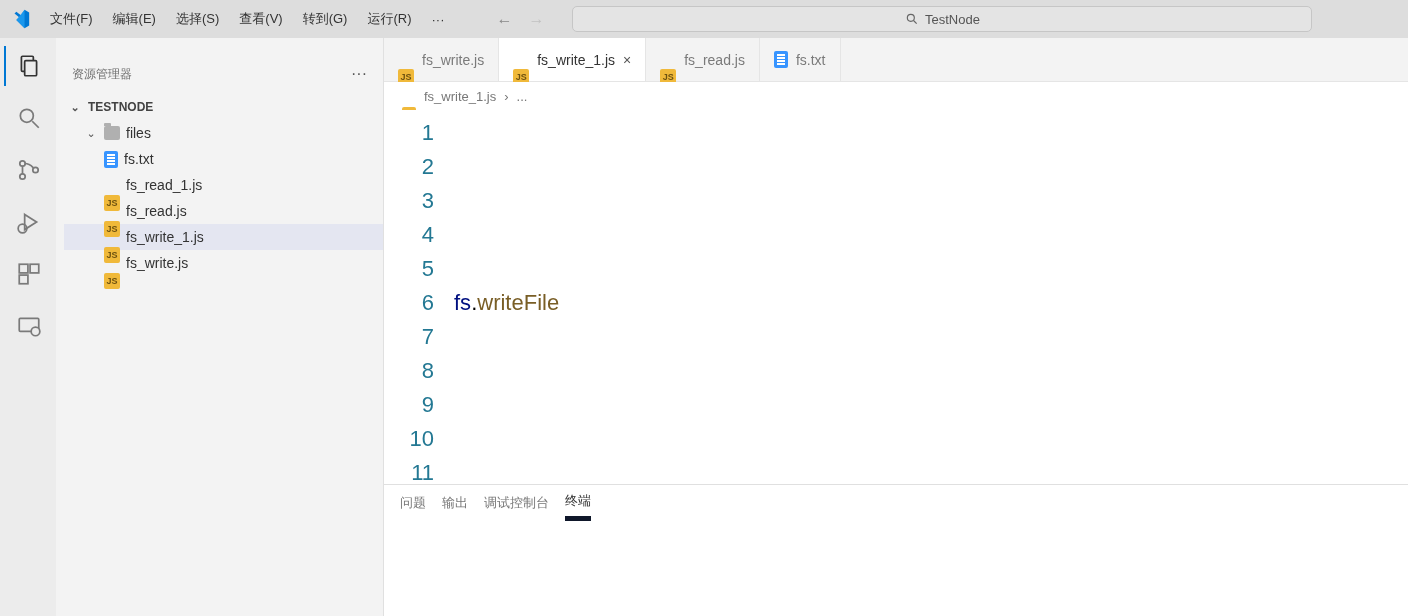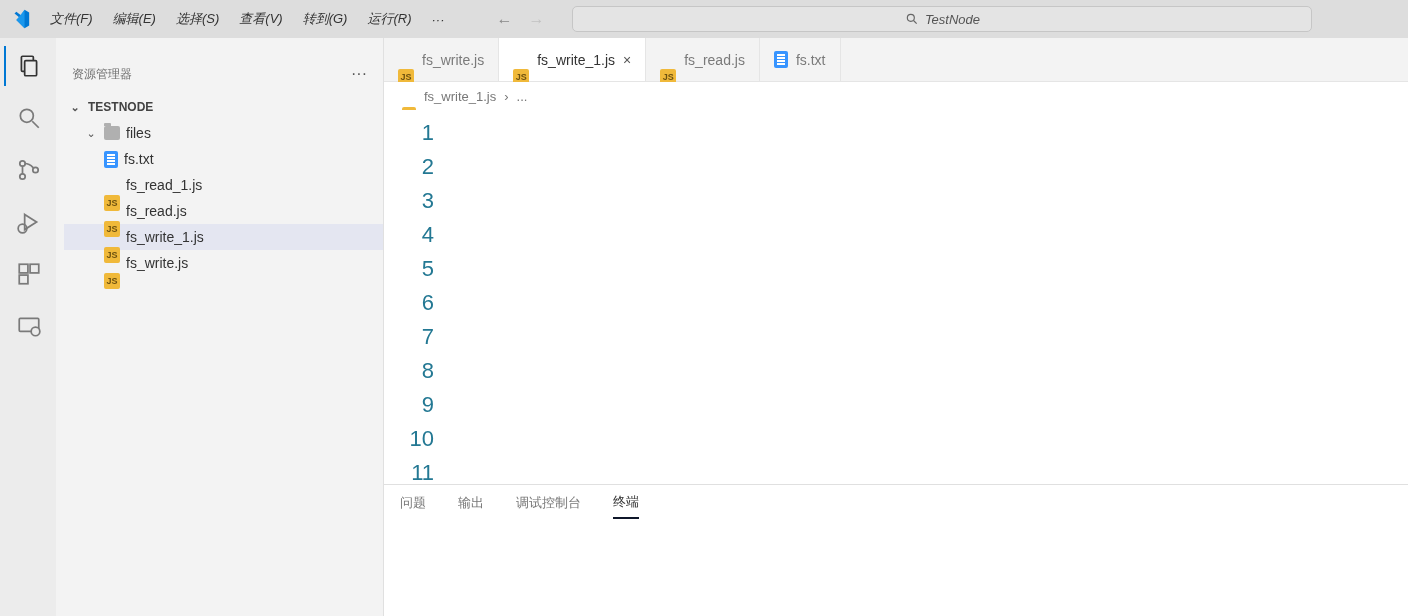--- a/index.html
+++ b/index.html
@@ -1,17 +1,17 @@
 <!DOCTYPE html>
 <html><head>
 <meta charset="utf-8">
 <style>
 * { margin:0; padding:0; box-sizing:border-box; font-family:"Segoe UI","Microsoft YaHei",sans-serif; }
 body { width:1408px; height:616px; overflow:hidden; background:#fff; color:#333; font-size:13px; display:flex; flex-direction:column; }
-.titlebar { height:38px; background:#dddddd; display:flex; align-items:center; padding:0 8px; gap:4px;font-style:italic; }
+.titlebar { height:38px; background:#dddddd; display:flex; align-items:center; padding:0 8px; gap:4px; }
 .logo { width:24px; height:24px; display:flex; align-items:center; justify-content:center; margin-right:6px;}
 .menu-item { padding:4px 8px; color:#333; cursor:pointer; font-size:13px;}
 .nav-arrows { display:flex; gap:16px; margin-left:40px; color:#888;}
 .nav-arrows span { cursor:pointer; font-size:16px;}
 .search { flex:0 0 740px; height:26px; background:#e4e4e4; border:1px solid #c6c6c6; border-radius:5px; display:flex; align-items:center; justify-content:center; gap:6px; color:#555; margin-left:24px;}
 .main { flex:1; display:flex; min-height:0; }
 .activitybar { width:56px; background:#ececec; display:flex; flex-direction:column; align-items:center; padding-top:8px; gap:12px;}
 .activitybar .ab-item { width:48px; height:40px; display:flex; align-items:center; justify-content:center; color:#7a7a7a; cursor:pointer; border-left:2px solid transparent;}
 .activitybar .ab-item.active { color:#333; border-left:2px solid #0078d4;}
 .sidebar { width:328px; background:#f3f3f3; display:flex; flex-direction:column; border-right:1px solid #e0e0e0;}
@@ -40,23 +40,23 @@
 .gutter .ln { height:34px;}
 .code { flex:1; padding-top:6px; white-space:pre; overflow:hidden;}
 .code .row { height:34px; position:relative;}
 .kw { color:#0000ff; }
 .id { color:#001080; }
 .fn { color:#795e26; }
 .str { color:#a31515; }
 .obj { color:#267f99; }
 .pl { color:#000; }
 .panel { height:132px; border-top:1px solid #e0e0e0; background:#fff; display:flex; flex-direction:column;}
-.panel-tabs { height:36px; display:flex; gap:32px; align-items:center; padding-left:16px; font-size:13px; color:#777;}
+.panel-tabs { height:36px; display:flex; gap:16px; align-items:center; padding-left:16px; font-size:13px; color:#777;}
 .panel-tabs .pt { cursor:pointer; padding:6px 0;}
-.panel-tabs .pt.active { color:#333; border-bottom:2px solid #0f172a;}
+.panel-tabs .pt.active { color:#333; border-bottom:5px solid #0f172a;}
 .terminal { flex:1; padding:6px 16px; font-family:Consolas,monospace; font-size:16px; line-height:24px; color:#333; white-space:pre;}
 .term-cmd { color:#a0a000;}
 svg { display:block; }
 </style>
 </head>
 <body>
 
 <div class="titlebar">
   <div class="logo">
     <svg width="22" height="22" viewBox="0 0 24 24">
@@ -201,20 +201,21 @@
           <div class="ln">5</div>
           <div class="ln">6</div>
           <div class="ln">7</div>
           <div class="ln">8</div>
           <div class="ln">9</div>
           <div class="ln">10</div>
           <div class="ln">11</div>
       </div>
       <div class="code">
         <div class="row"></div>
+        <div class="row"><span class="id">fs</span><span class="pl">.</span><span class="fn">writeFile</span></div>
         
         
         
         
         
         
         
         
       </div>
     </div>

